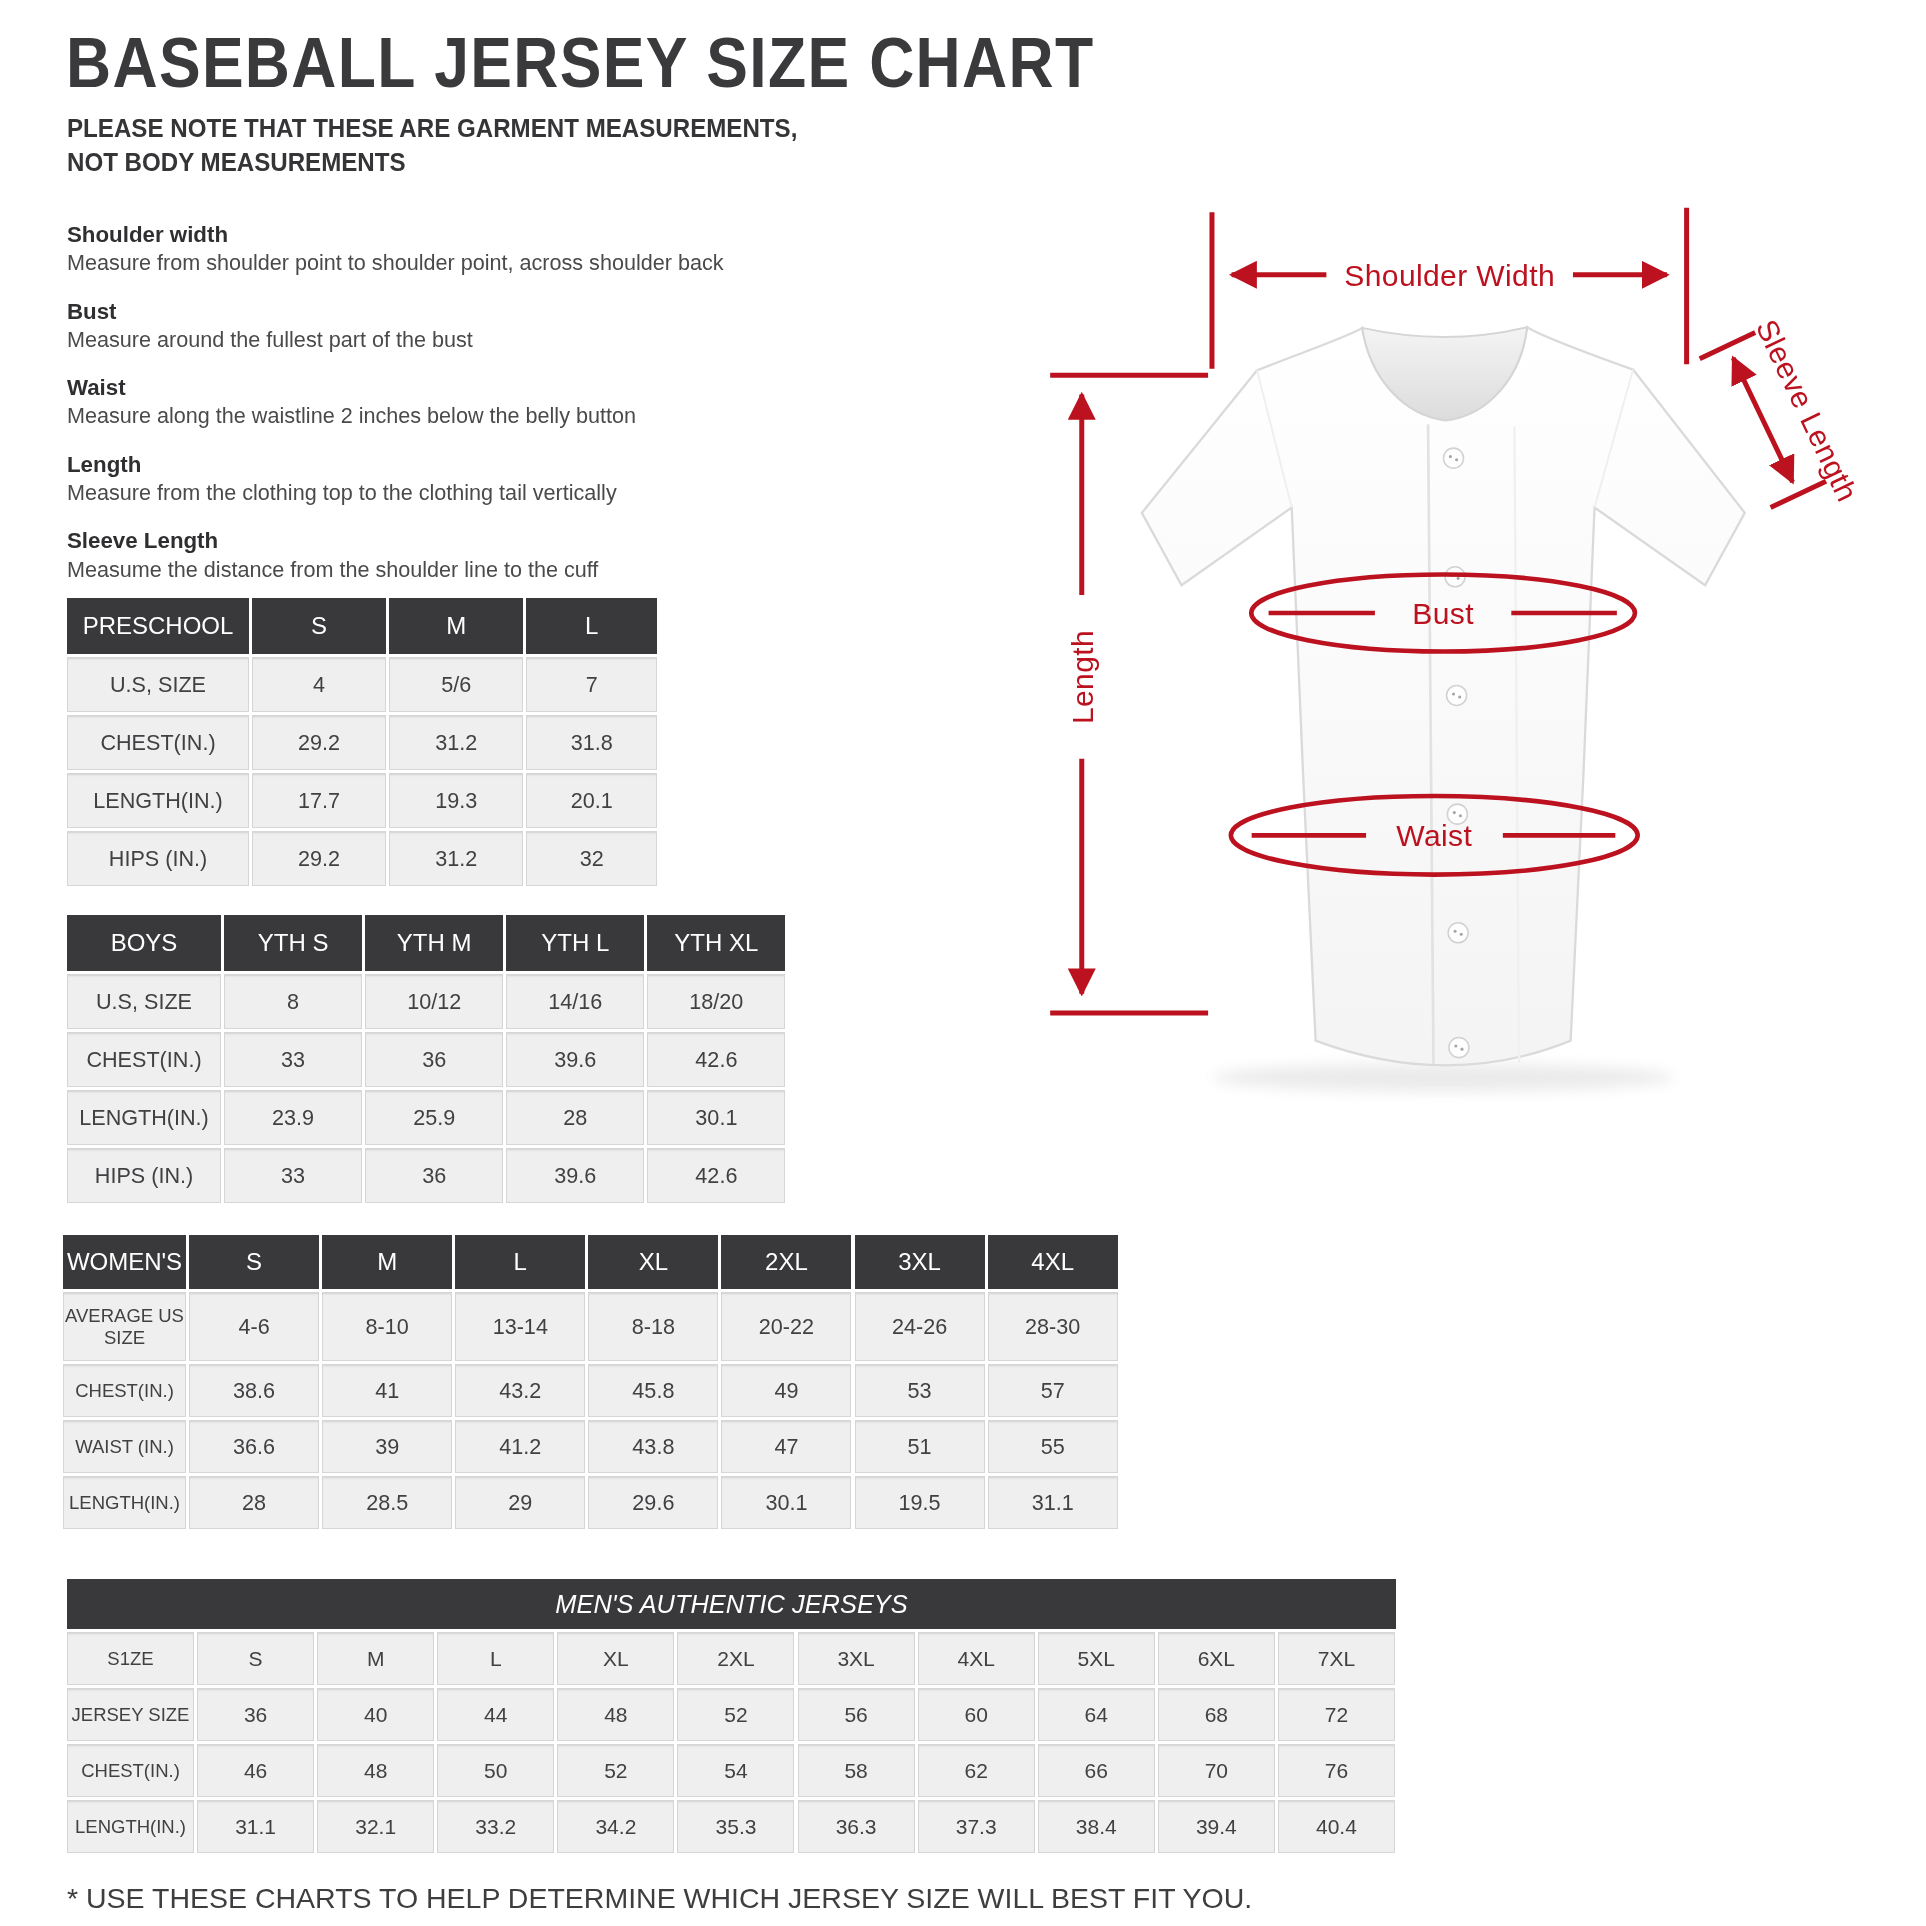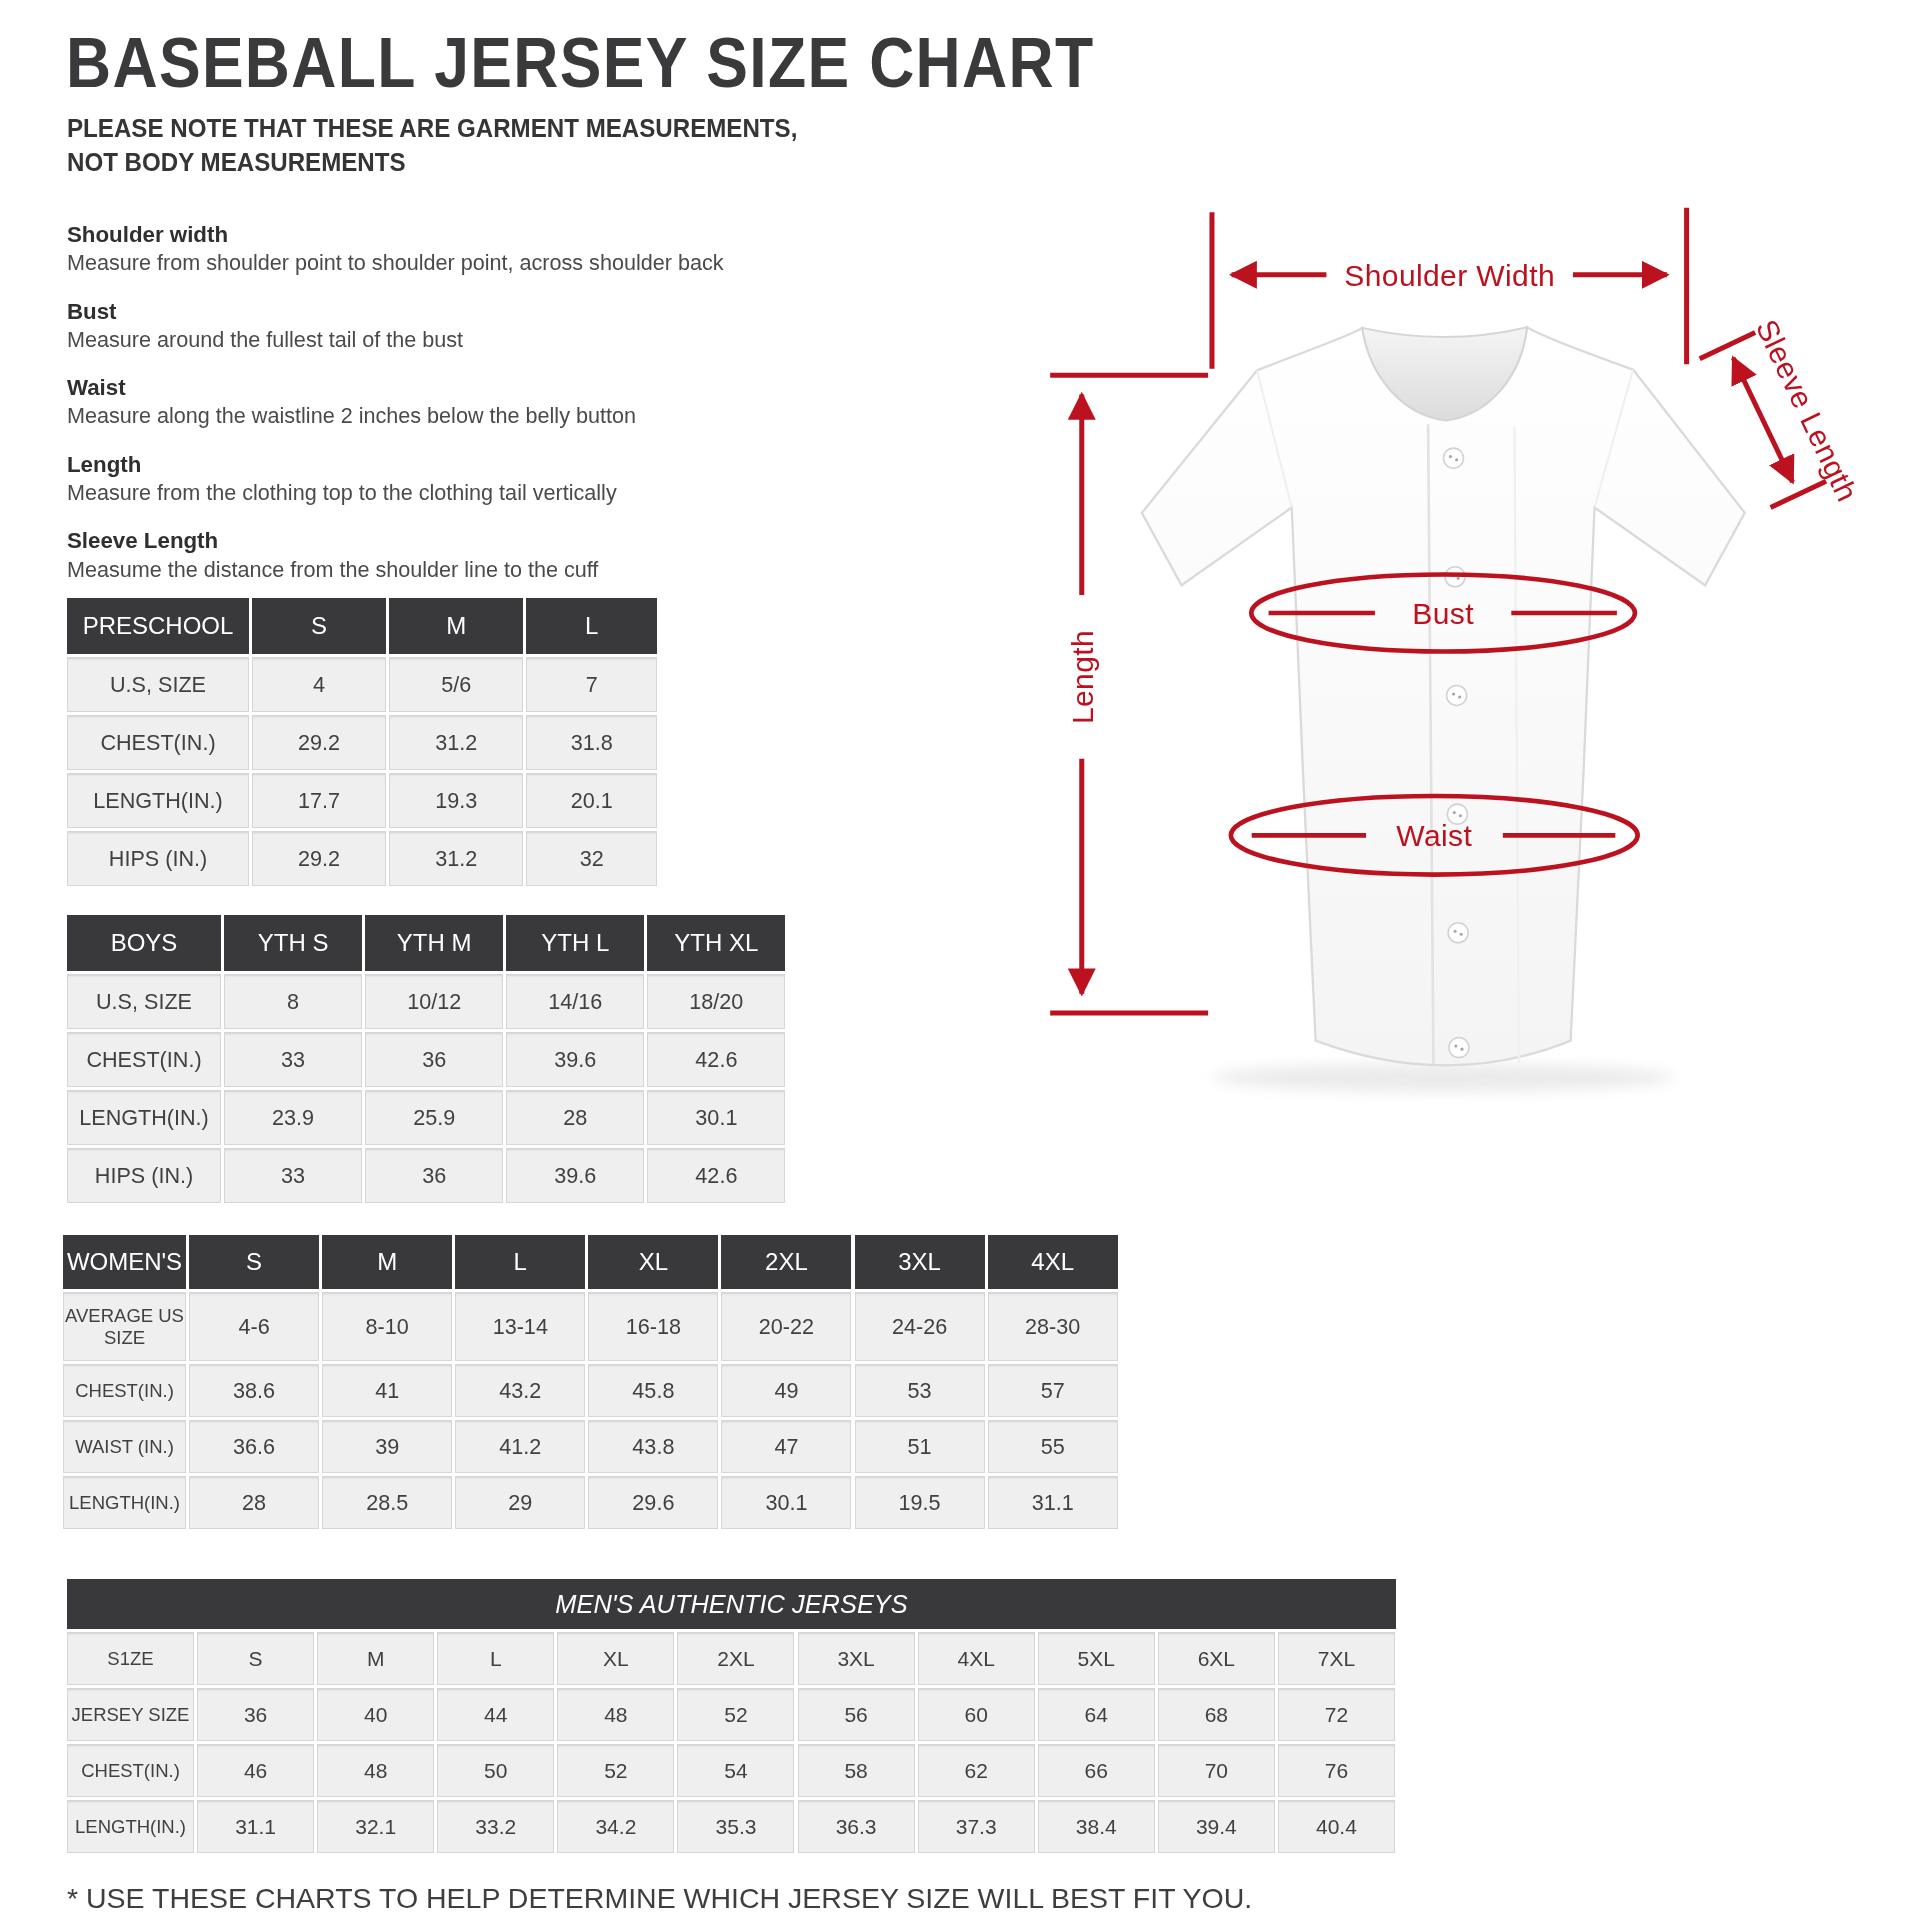--- a/index.html
+++ b/index.html
@@ -60,21 +60,21 @@
     <div>NOT BODY MEASUREMENTS</div>
   </div>
 
   <div class="defs">
     <div class="def">
       <div class="term">Shoulder width</div>
       <div class="desc">Measure from shoulder point to shoulder point, across shoulder back</div>
     </div>
     <div class="def">
       <div class="term">Bust</div>
-      <div class="desc">Measure around the fullest tail of the bust</div>
+      <div class="desc">Measure around the fullest part of the bust</div>
     </div>
     <div class="def">
       <div class="term">Waist</div>
       <div class="desc">Measure along the waistline 2 inches below the belly button</div>
     </div>
     <div class="def">
       <div class="term">Length</div>
       <div class="desc">Measure from the clothing top to the clothing tail vertically</div>
     </div>
     <div class="def">
@@ -138,21 +138,21 @@
       <div class="th">M</div>
       <div class="th">L</div>
       <div class="th">XL</div>
       <div class="th">2XL</div>
       <div class="th">3XL</div>
       <div class="th">4XL</div>
       <div class="rl">AVERAGE US SIZE</div>
       <div class="td">4-6</div>
       <div class="td">8-10</div>
       <div class="td">13-14</div>
-      <div class="td">16-18</div>
+      <div class="td">8-18</div>
       <div class="td">20-22</div>
       <div class="td">24-26</div>
       <div class="td">28-30</div>
       <div class="rl">CHEST(IN.)</div>
       <div class="td">38.6</div>
       <div class="td">41</div>
       <div class="td">43.2</div>
       <div class="td">45.8</div>
       <div class="td">49</div>
       <div class="td">53</div>

